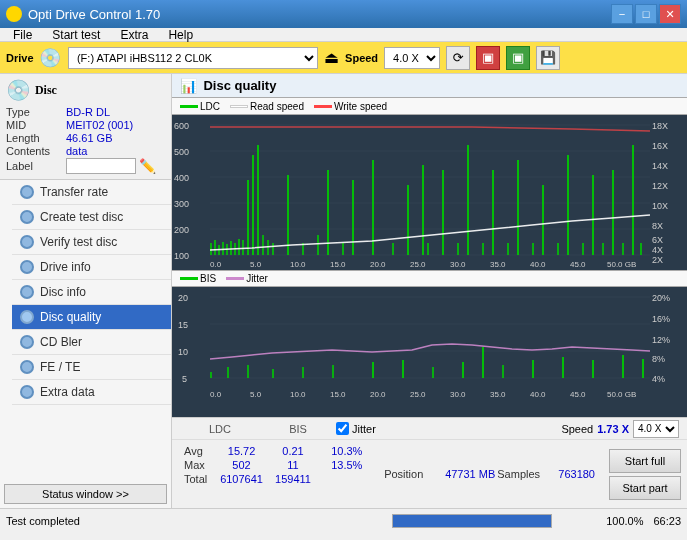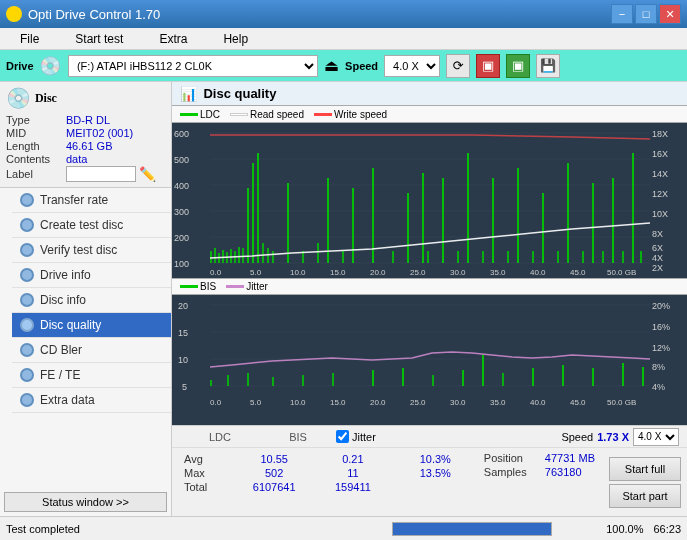--- a/index.html
+++ b/index.html
@@ -21,31 +21,31 @@
     .title-bar-btn {
       width: 22px; height: 20px; background: #5aa0e0; border: 1px solid #3a7fc0;
       color: white; font-size: 11px; cursor: pointer; display: flex; align-items: center; justify-content: center;
     }
     .title-bar-btn:last-child { background: #e05050; }
 
     
     .menu-bar {
       background: #f0f0f0;
       display: flex;
-      padding: 2px 16px;
+      padding: 2px 9px;
       border-bottom: 1px solid #d0d0d0;
-      height: 22px;
+      height: 14px;
       align-items: center;
-      gap: 28px;
+      gap: 12px;
     }
     .menu-item { font-size: 12px; cursor: pointer; padding: 1px 4px; }
 
     
     .drive-bar {
-      background: #5eead4;
+      background: #fde047;
       display: flex;
       align-items: center;
       padding: 3px 6px;
       border-bottom: 1px solid #d0d0d0;
       height: 32px;
       gap: 6px;
     }
     .drive-label { font-size: 11px; font-weight: bold; }
     .drive-select {
       font-size: 11px; border: 1px solid #aaa; background: white;
@@ -123,21 +123,21 @@
     .checkbox-item { display: flex; align-items: center; gap: 3px; font-size: 11px; }
     .speed-info { display: flex; align-items: center; gap: 4px; font-size: 11px; margin-left: auto; }
     .speed-val { color: #0000cc; font-weight: bold; }
     .speed-sel { font-size: 10px; border: 1px solid #aaa; height: 18px; background: white; }
 
     .stats-row2 { display: flex; height: 68px; }
     .stats-table { flex: 1; padding: 4px 8px; }
     .stats-table table { width: 100%; border-collapse: collapse; font-size: 11px; }
     .stats-table td { text-align: center; color: #0000cc; padding: 1px 4px; }
     .stats-table td.row-label { color: #333; text-align: left; }
-    .position-area { padding: 4px 8px; display: flex; flex-direction: column; gap: 2px; font-size: 11px; }
+    .position-area { padding: 4px 8px; display: flex; gap: 2px; font-size: 11px; }
     .pos-row { display: flex; align-items: center; gap: 6px; }
     .pos-label { color: #333; width: 55px; }
     .pos-val { color: #0000cc; }
     .start-btns { display: flex; flex-direction: column; gap: 3px; padding: 4px 6px; justify-content: center; }
     .start-btn {
       width: 72px; height: 24px; background: linear-gradient(to bottom, #f0f0f0, #d8d8d8);
       border: 1px solid #aaa; font-size: 11px; cursor: pointer; text-align: center;
     }
 
     
@@ -457,21 +457,21 @@
           </select>
         </div>
       </div>
 
       <div class="stats-row2">
         <div class="stats-table">
           <table>
             <tbody>
               <tr>
                 <td class="row-label">Avg</td>
-                <td>10.55</td>
+                <td>15.72</td>
                 <td>0.21</td>
                 <td></td>
                 <td>10.3%</td>
               </tr>
               <tr>
                 <td class="row-label">Max</td>
                 <td>502</td>
                 <td>11</td>
                 <td></td>
                 <td>13.5%</td>

